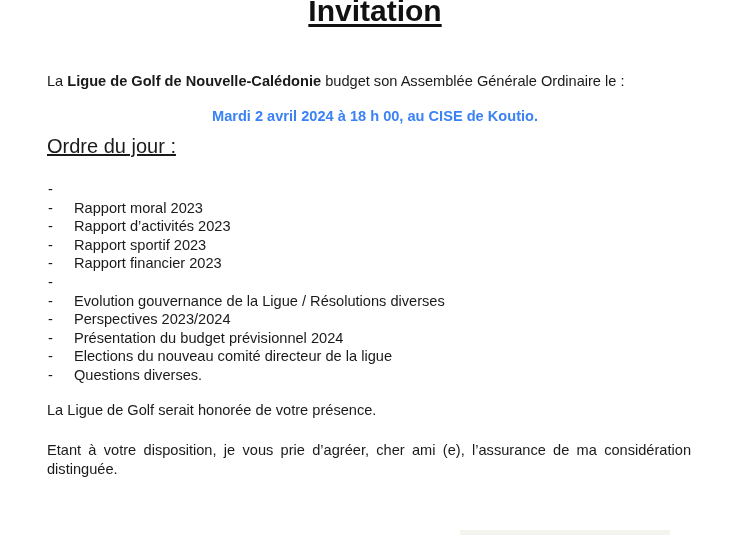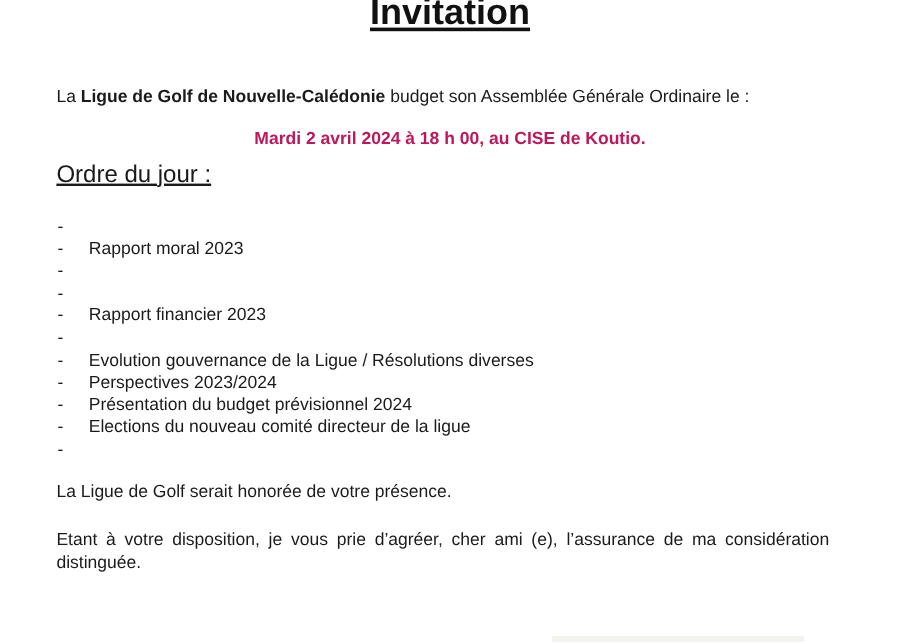--- a/index.html
+++ b/index.html
@@ -37,21 +37,21 @@
     }
     .intro b { font-weight: bold; }
     .date-line {
       position: absolute;
       top: 108px;
       left: 0;
       width: 750px;
       text-align: center;
       font-size: 14.6px;
       font-weight: bold;
-      color: #be185d;
+      color: #3b82f6;
     }
     .agenda-title {
       position: absolute;
       top: 135px;
       left: 47px;
       font-size: 20px;
       text-decoration: underline;
     }
     .agenda-list {
       position: absolute;
@@ -115,23 +115,25 @@
   <ul class="agenda-list">
     <li>
         <span class="dash">-</span>
       </li>
     <li>
         <span class="dash">-</span>
         <span>Rapport moral 2023</span>
       </li>
     <li>
         <span class="dash">-</span>
+        <span>Rapport d’activités 2023</span>
       </li>
     <li>
         <span class="dash">-</span>
+        <span>Rapport sportif 2023</span>
       </li>
     <li>
         <span class="dash">-</span>
         <span>Rapport financier 2023</span>
       </li>
     <li>
         <span class="dash">-</span>
       </li>
     <li>
         <span class="dash">-</span>
@@ -144,20 +146,21 @@
     <li>
         <span class="dash">-</span>
         <span>Présentation du budget prévisionnel 2024</span>
       </li>
     <li>
         <span class="dash">-</span>
         <span>Elections du nouveau comité directeur de la ligue</span>
       </li>
     <li>
         <span class="dash">-</span>
+        <span>Questions diverses.</span>
       </li>
   </ul>
 
   <div class="honor">La Ligue de Golf serait honorée de votre présence.</div>
 
   <div class="closing">Etant à votre disposition, je vous prie d’agréer, cher ami (e), l’assurance de ma considération distinguée.</div>
 
   <div class="faint-line"></div>
 </div>
 

